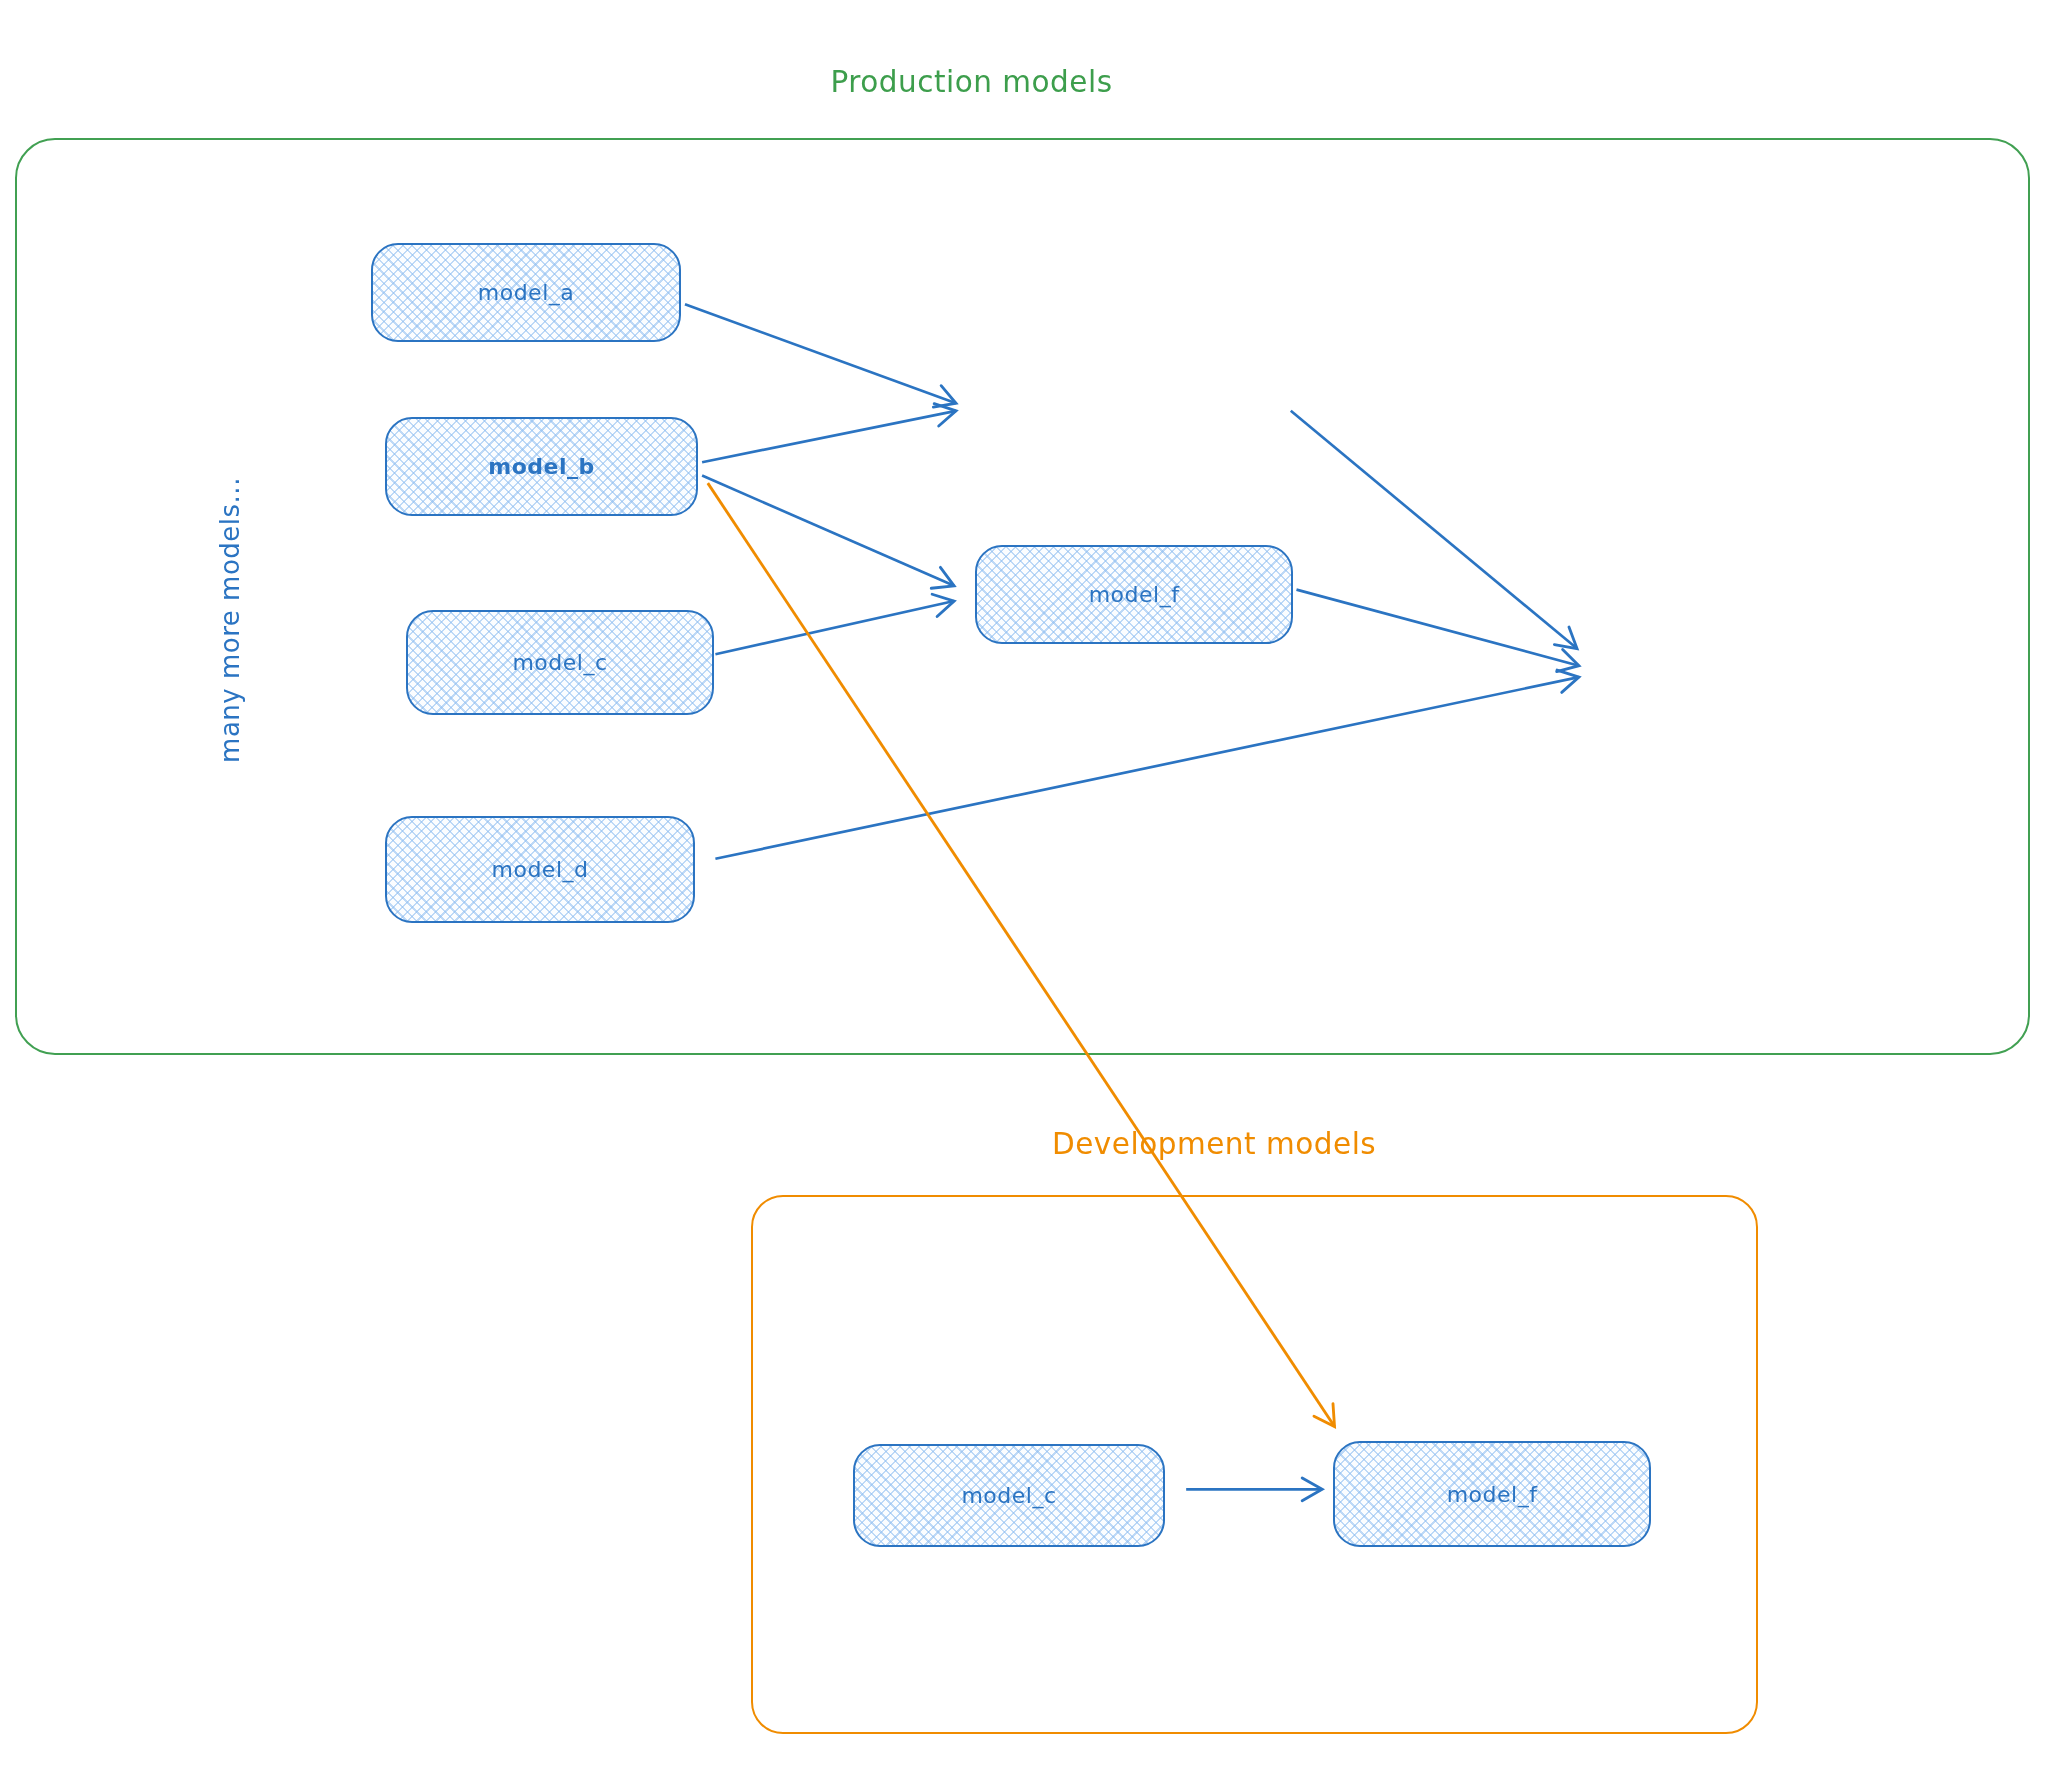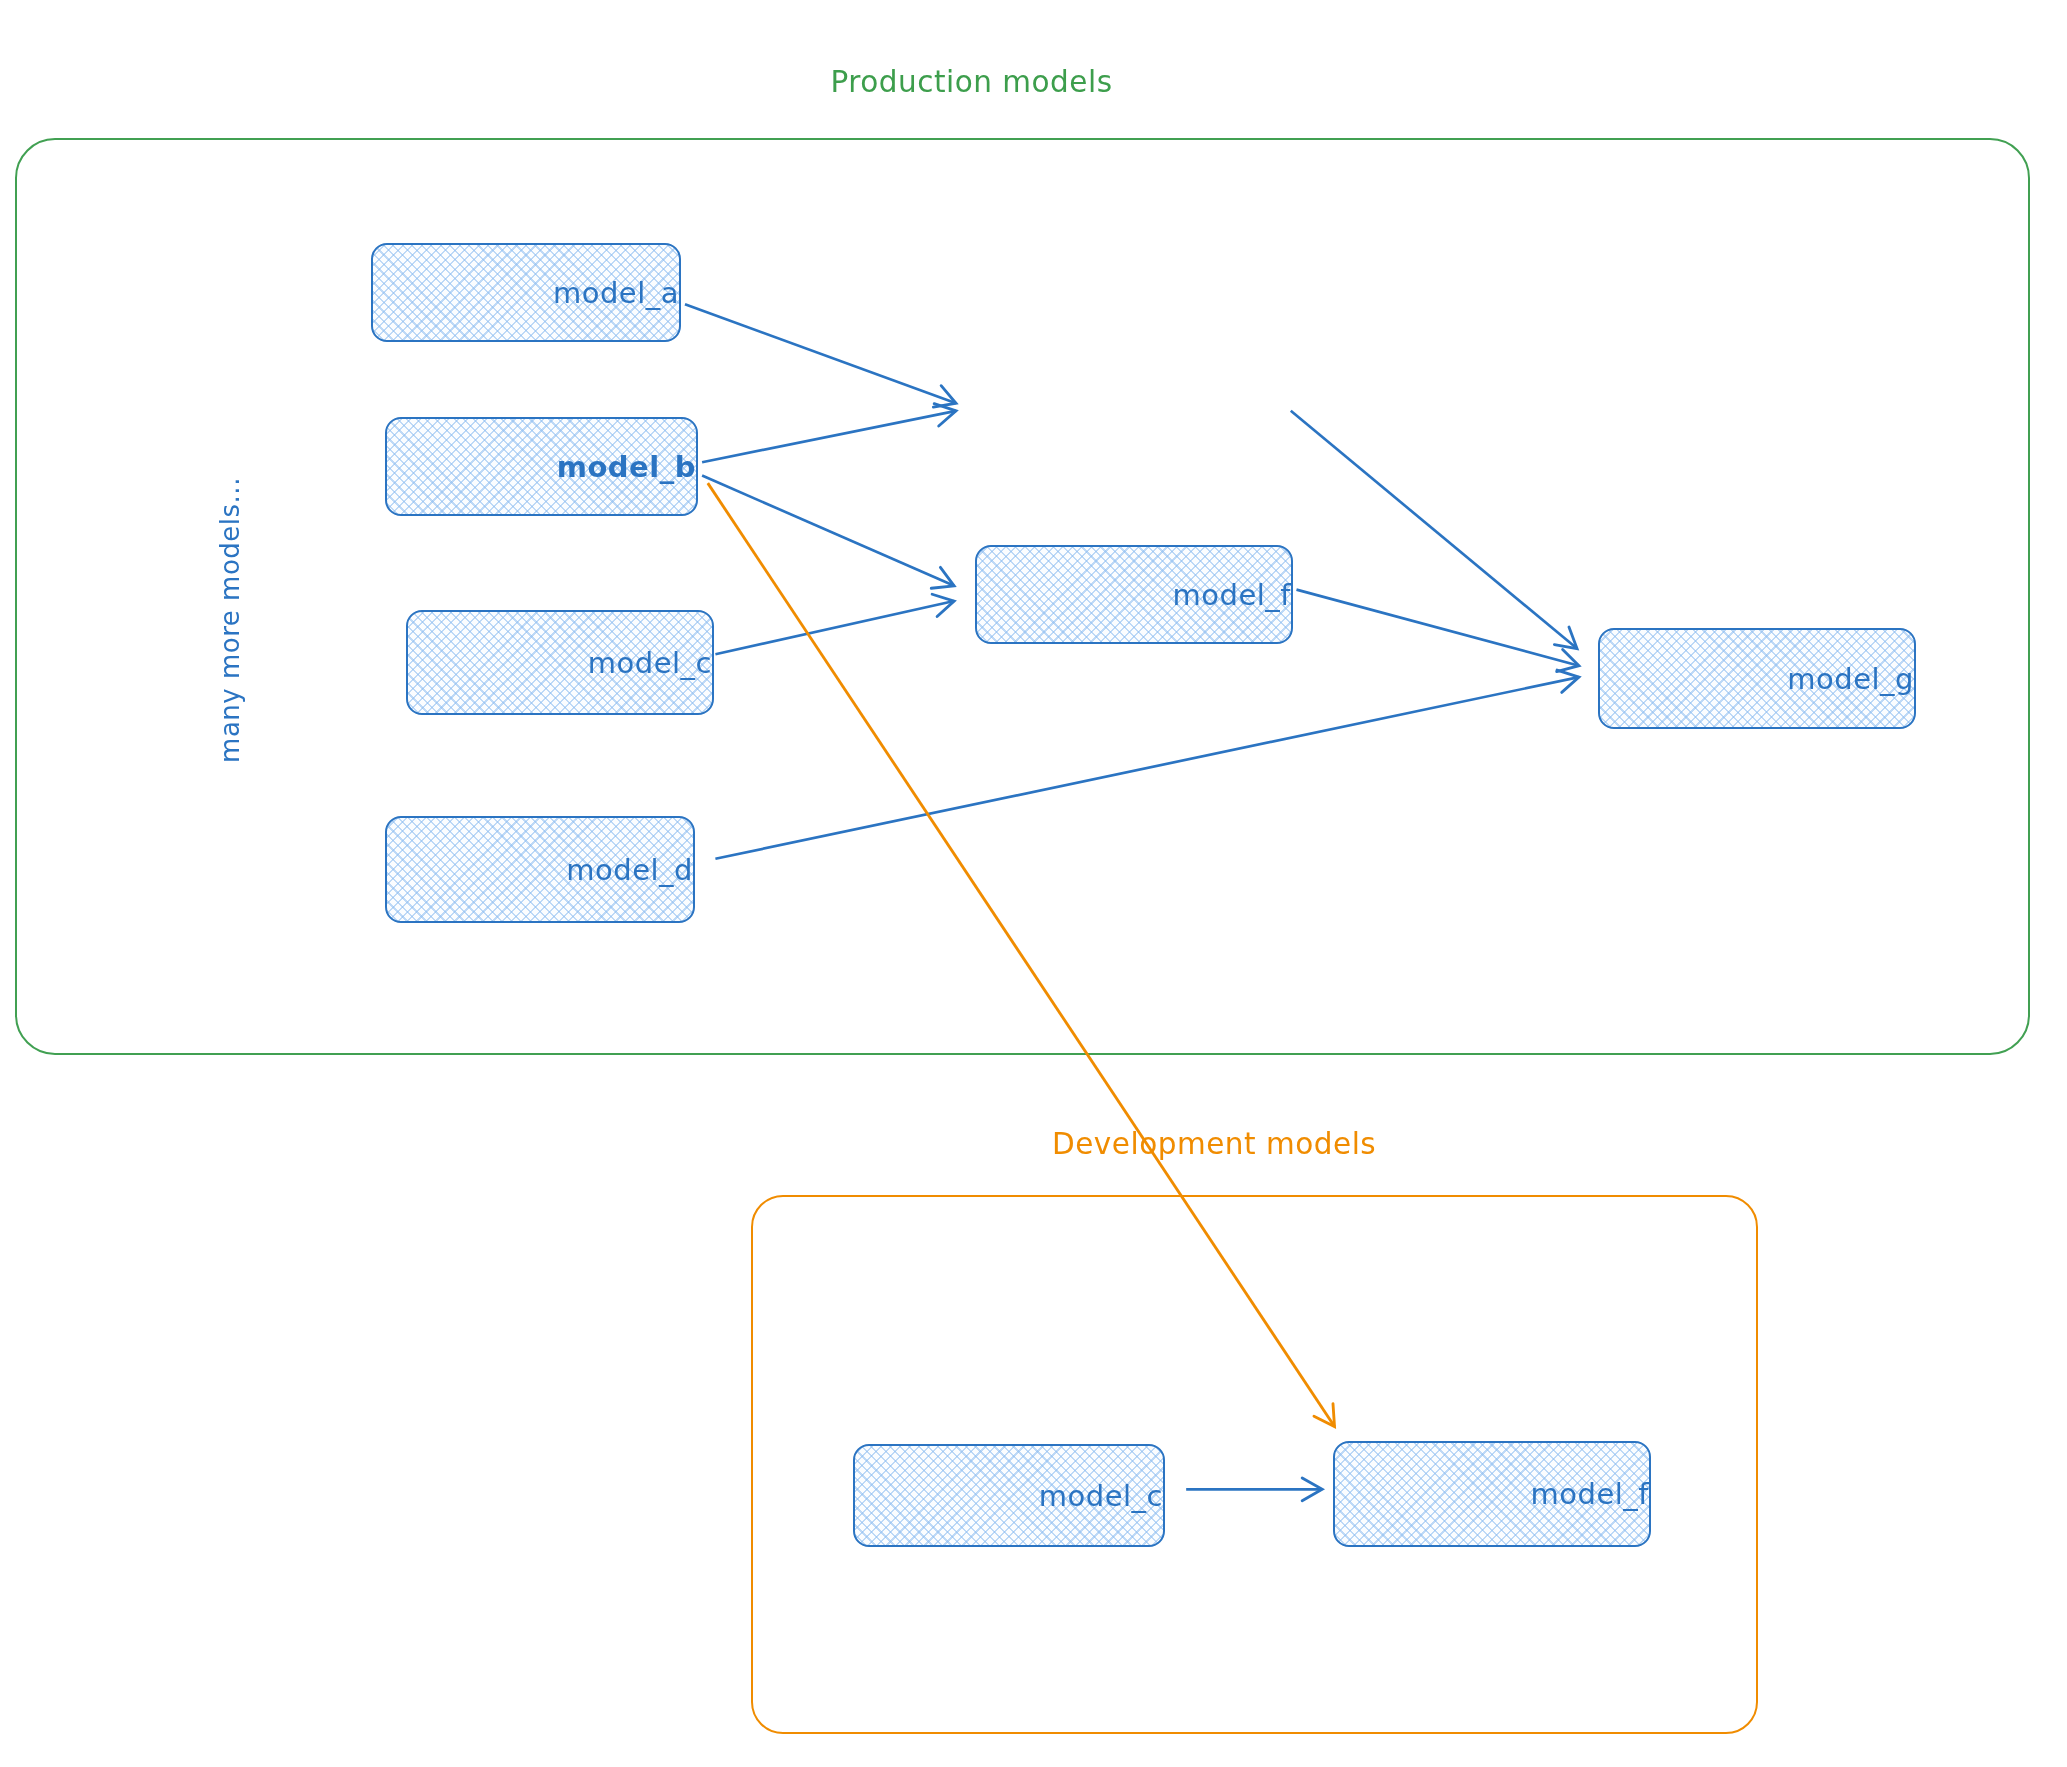--- a/index.html
+++ b/index.html
@@ -21,29 +21,29 @@
     position:absolute;
     font-size:29.5px;
     letter-spacing:0.5px;
     text-align:center;
     white-space:nowrap;
   }
   .group-title.green{color:#3d9e4c;}
   .group-title.orange{color:#f08c00;}
   .node{
     position:absolute;
-    display:flex;align-items:center;justify-content:flex-end;
+    display:flex;align-items:center;justify-content:center;
     border:2.9px solid #2b74c2;
-    border-radius:16px;
+    border-radius:27px;
     background-color:#fbfdff;
     background-image:
       repeating-linear-gradient(45deg, rgba(140,188,240,0.55) 0px, rgba(140,188,240,0.55) 1.6px, transparent 1.6px, transparent 6.7px),
       repeating-linear-gradient(-45deg, rgba(140,188,240,0.55) 0px, rgba(140,188,240,0.55) 1.6px, transparent 1.6px, transparent 6.7px);
     color:#2b74c2;
-    font-size:29px;
+    font-size:22px;
     letter-spacing:0.5px;
   }
   .side-note{
     position:absolute;
     color:#2b74c2;
     font-size:26px;
     letter-spacing:0.5px;
     white-space:nowrap;
     transform:translate(-50%,-50%) rotate(-90deg);
   }
@@ -70,23 +70,20 @@
   </div>
   <div class="node" style="left:406px;top:610px;width:304px;height:101px;">
     <span>model_c</span>
   </div>
   <div class="node" style="left:385px;top:816px;width:306px;height:103px;">
     <span>model_d</span>
   </div>
   <div class="node" style="left:975px;top:545px;width:314px;height:95px;">
     <span>model_f</span>
   </div>
-  <div class="node" style="left:1598px;top:628px;width:314px;height:97px;">
-    <span>model_g</span>
-  </div>
 
   <div class="group-title orange" style="left:1052px;top:1127px;width:285px;">Development models</div>
   <div class="container-box orange" style="left:751px;top:1195px;width:1003px;height:535px;"></div>
 
   <div class="node" style="left:853px;top:1444px;width:308px;height:99px;">
     <span>model_c</span>
   </div>
   <div class="node" style="left:1333px;top:1441px;width:314px;height:102px;">
     <span>model_f</span>
   </div>

